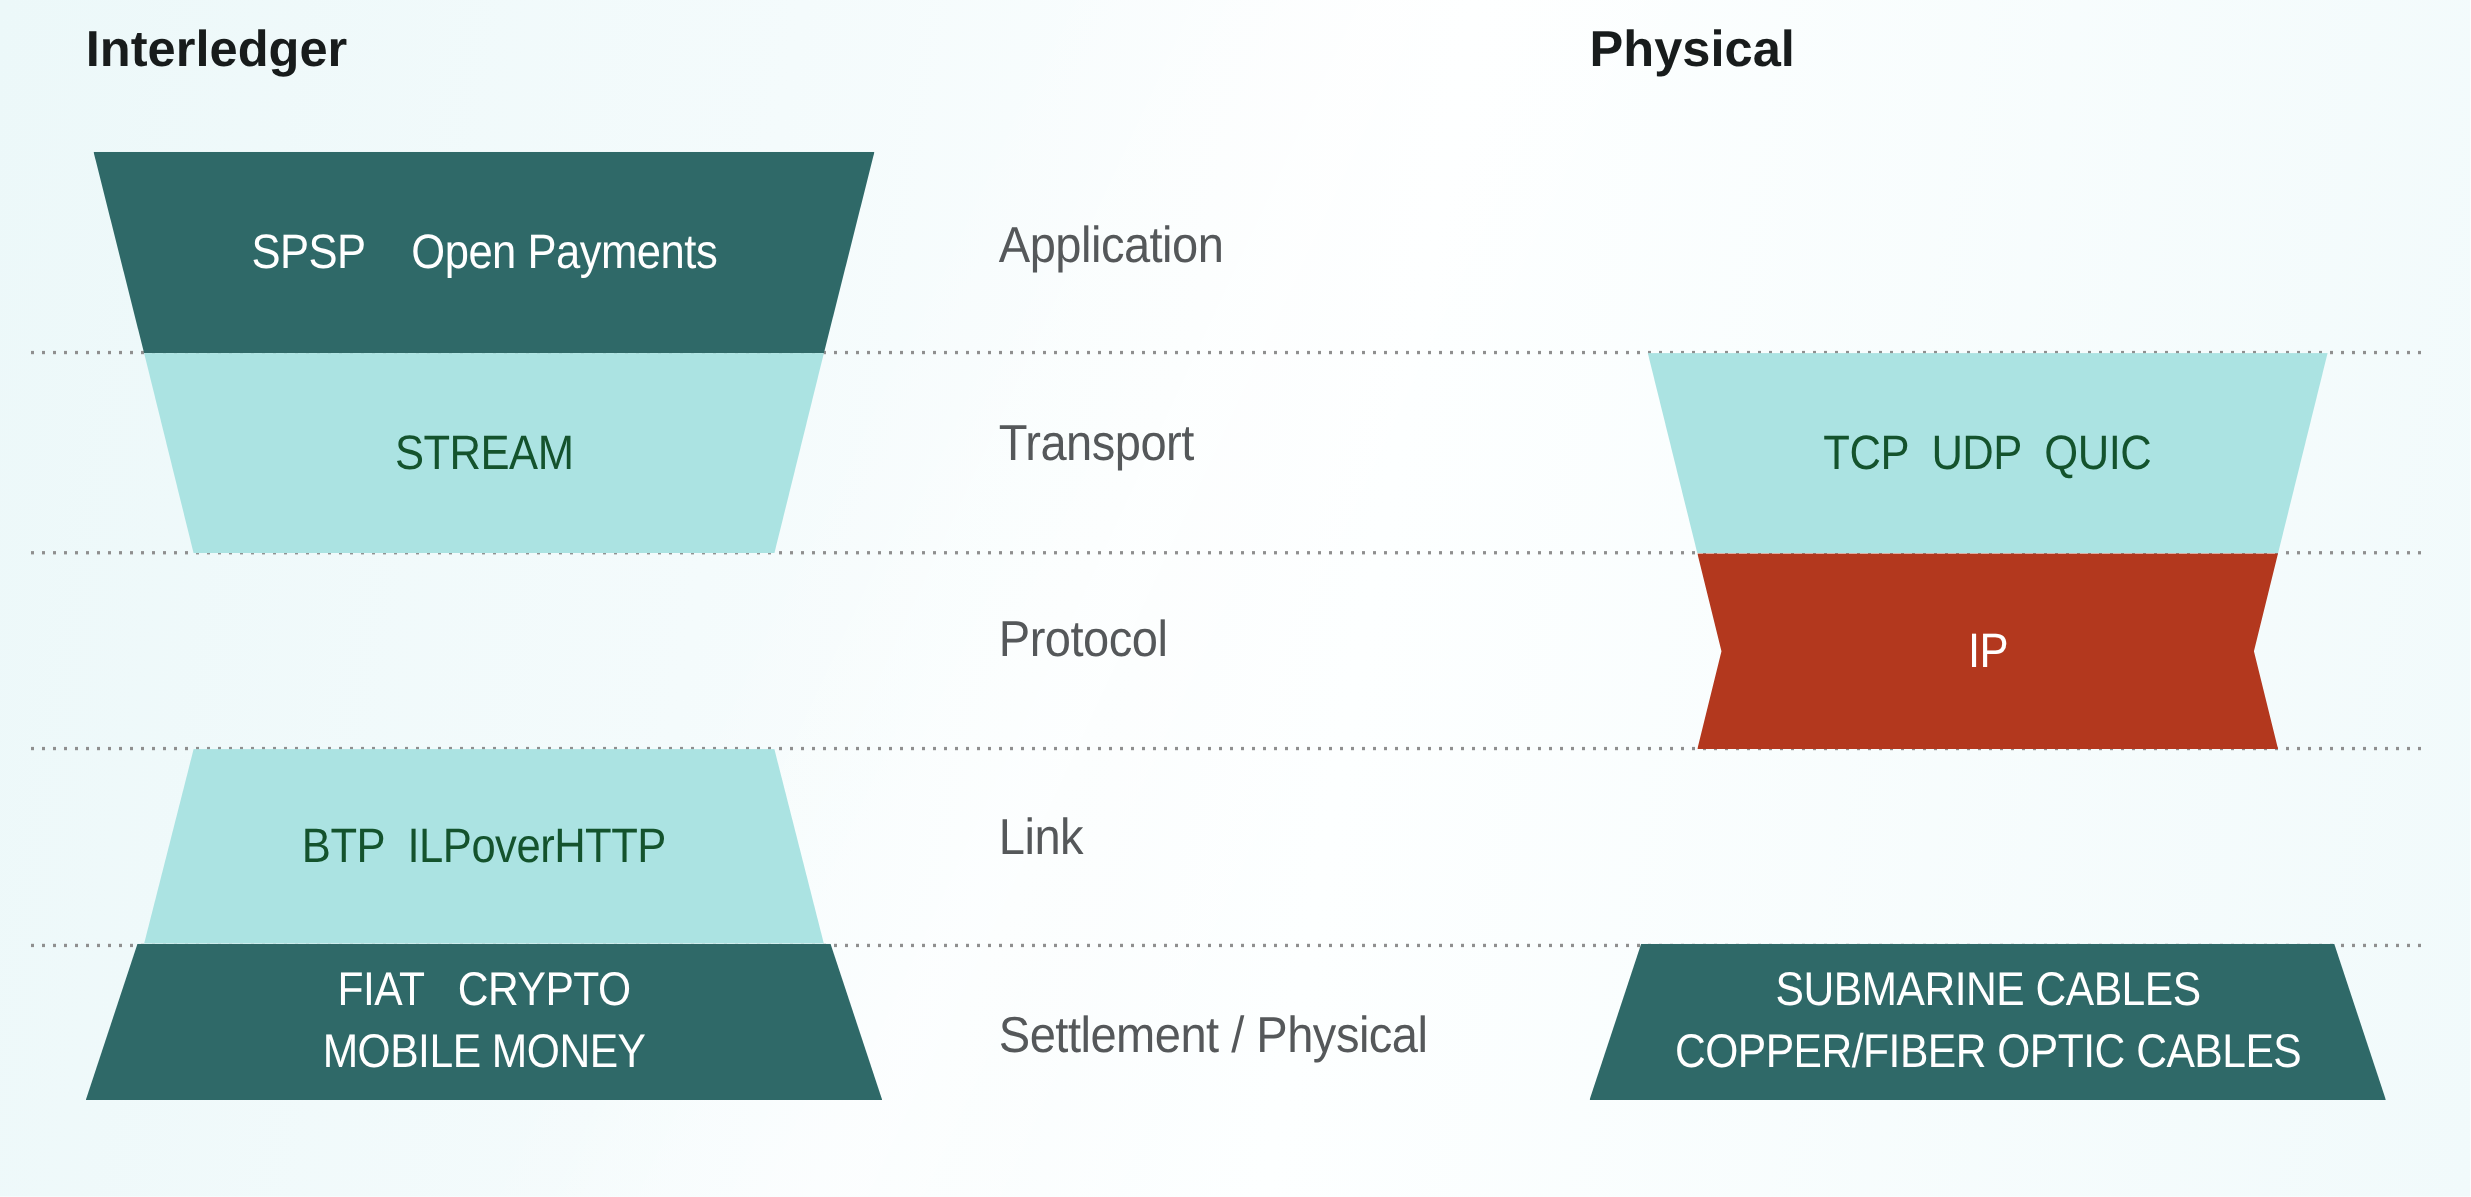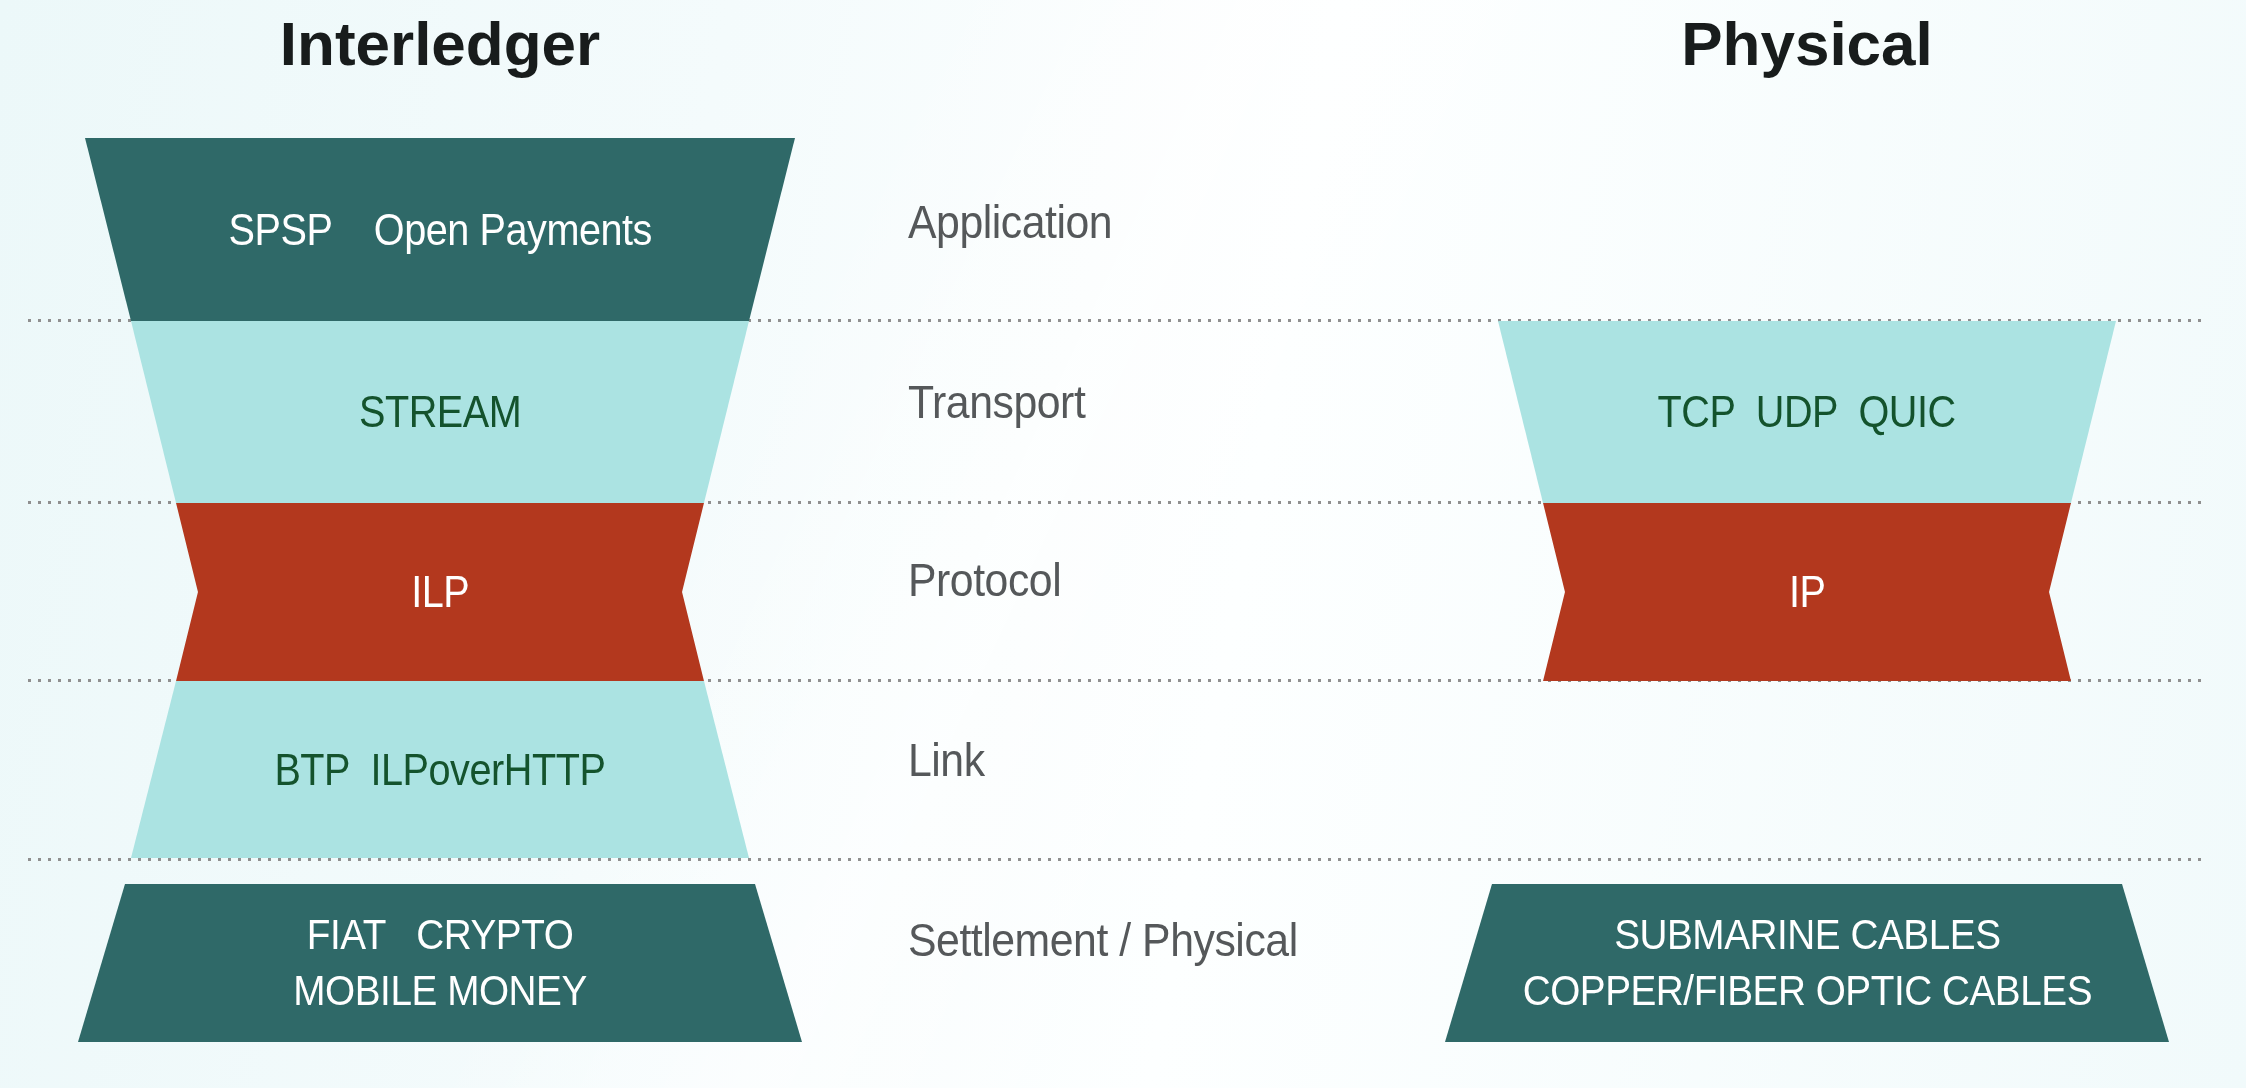--- a/index.html
+++ b/index.html
@@ -11,21 +11,21 @@
   #canvas{
     position:relative;width:2246px;height:1088px;
     background:
       linear-gradient(115deg, rgba(255,255,255,0) 34%, rgba(255,255,255,.55) 46%, rgba(255,255,255,0) 58%),
       linear-gradient(100deg,#ecf8f9 0%,#f4fbfc 30%,#fdffff 55%,#f1fafb 100%);
   }
 
   
   .title{
     position:absolute;top:14px;width:724px;height:60px;
-    text-align:center;font-size:62px;font-weight:700;color:#181c1c;line-height:60px;
+    text-align:left;font-size:46px;font-weight:700;color:#181c1c;line-height:60px;
   }
   .title-left{left:78px;}
   .title-right{left:1445px;}
 
   
   .dotline{
     position:absolute;left:28px;width:2180px;height:3px;z-index:1;
     background-image:repeating-linear-gradient(to right,#8f8f8f 0 3px,transparent 3px 10px);
   }
   .dl1{top:319px;} .dl2{top:501px;} .dl3{top:679px;} .dl4{top:858px;}
@@ -40,21 +40,21 @@
     display:flex;align-items:center;justify-content:center;
   }
   .r1{top:0;height:183px;
       clip-path:polygon(0.97% 0,99.03% 0,92.68% 100%,7.32% 100%);}
   .r2{top:183px;height:182px;
       clip-path:polygon(7.32% 0,92.68% 0,86.46% 100%,13.54% 100%);}
   .r3{top:365px;height:178px;
       clip-path:polygon(13.54% 0,86.46% 0,83.43% 50%,86.46% 100%,13.54% 100%,16.57% 50%);}
   .r4{top:543px;height:177px;
       clip-path:polygon(13.54% 0,86.46% 0,92.68% 100%,7.32% 100%);}
-  .r5{top:746px;height:158px;
+  .r5{top:720px;height:142px;
       clip-path:polygon(6.49% 0,93.51% 0,100% 100%,0 100%);}
 
   .dark {background:#2f6968;color:#ffffff;}
   .light{background:#abe3e2;color:#14532d;}
   .red  {background:#b3381e;color:#ffffff;}
 
   .lbl{
     white-space:pre-wrap;text-align:center;
     font-size:44px;line-height:1.3;letter-spacing:-0.5px;
     display:inline-block;transform:scaleX(.9);transform-origin:50% 50%;
@@ -82,23 +82,20 @@
   <div class="dotline dl3"></div>
   <div class="dotline dl4"></div>
 
   <div class="stack stack-left">
     <div class="layer r1 dark">
       <span class="lbl">SPSP    Open Payments</span>
     </div>
     <div class="layer r2 light">
       <span class="lbl">STREAM</span>
     </div>
-    <div class="layer r3 red">
-      <span class="lbl">ILP</span>
-    </div>
     <div class="layer r4 light">
       <span class="lbl">BTP  ILPoverHTTP</span>
     </div>
     <div class="layer r5 dark">
       <span class="lbl small">FIAT   CRYPTO
 MOBILE MONEY</span>
     </div>
   </div>
 
   <div class="side-label sl1">Application</div>

